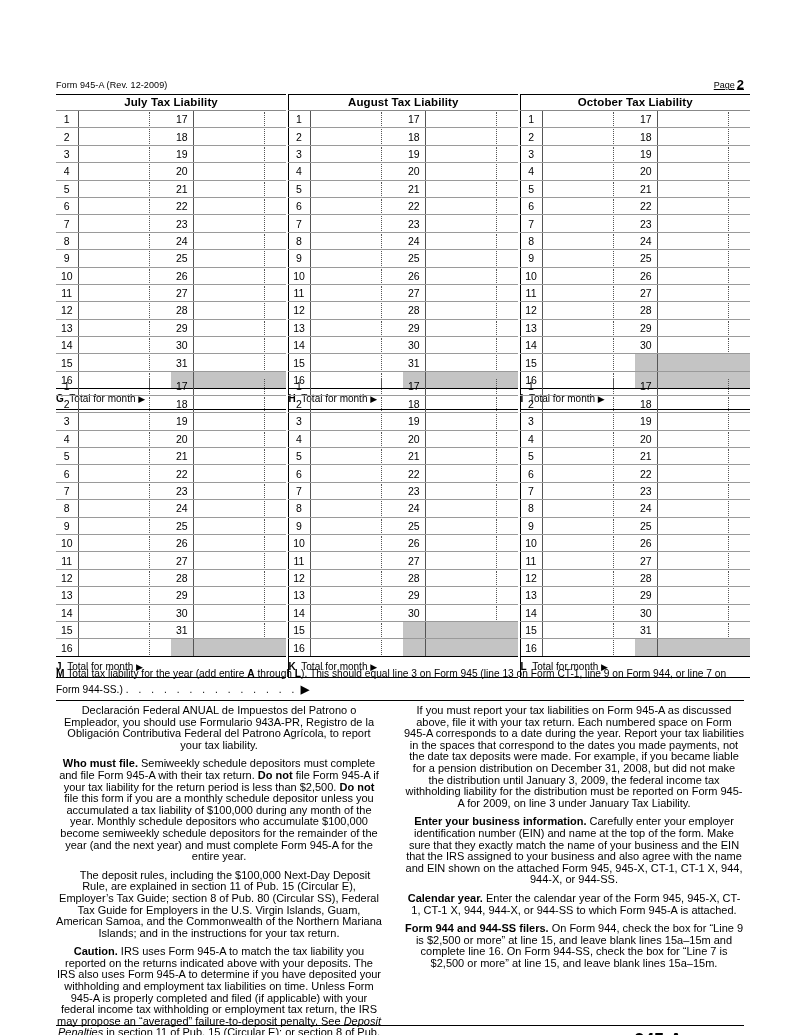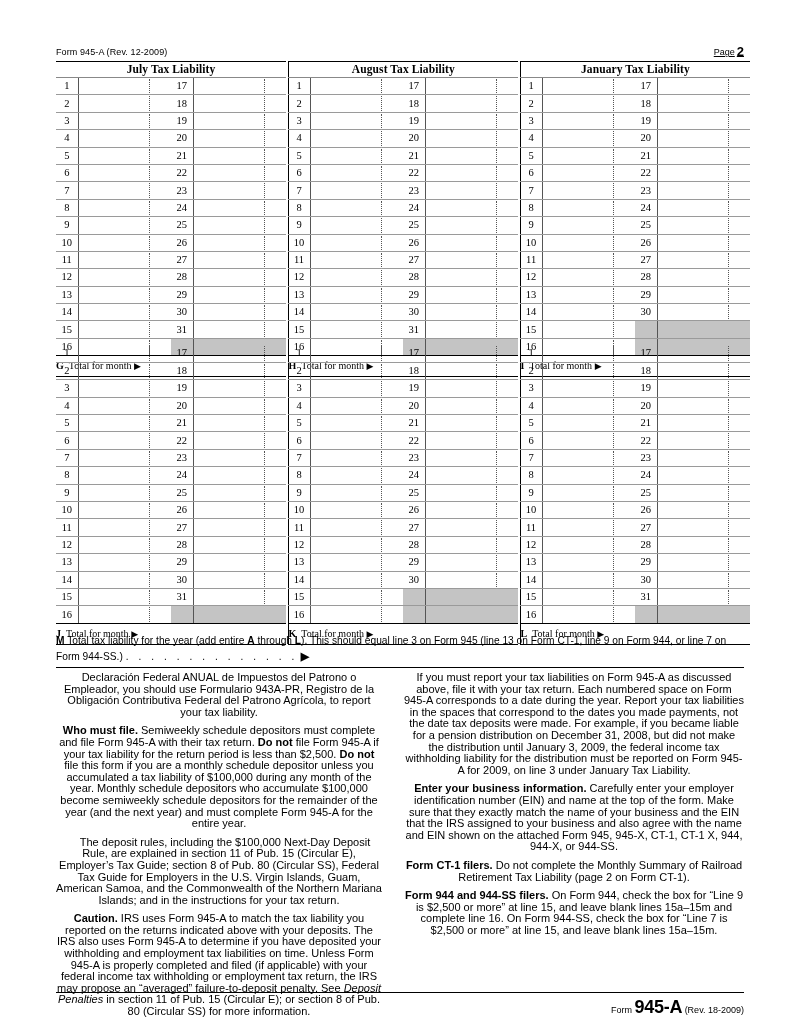--- a/index.html
+++ b/index.html
@@ -4,38 +4,38 @@
 <style>
   * { box-sizing: border-box; }
   html, body { margin:0; padding:0; }
   body {
     width: 800px; height: 1035px;
     background:#ffffff;
     font-family: "Liberation Sans", sans-serif;
     color:#000;
     -webkit-font-smoothing: antialiased;
   }
-  .page { position:relative; width:800px; height:766px; padding:8px; }
+  .page { position:relative; width:800px; height:766px; padding:8px;margin-top:33px; }
 
   
   .top-head {
     position:absolute; left:56px; top:46px; width:688px;
     display:flex; align-items:flex-end; justify-content:space-between;
     font-size:9px; line-height:11px;
   }
   .top-head .left { letter-spacing:.1px; }
   .top-head .right { font-size:9px;text-decoration:underline; }
   .top-head .right .pg-num { font-size:13px; font-weight:bold; vertical-align:-1px; margin-left:2px;}
 
   
   .grid-block { position:absolute; left:56px; width:688px; }
   #block-q3 { top:61px; }
   #block-q4 { top:345px; }
 
-  table.monthgrid { border-collapse:collapse; width:688px; table-layout:fixed;font-family:Liberation Serif, serif; }
+  table.monthgrid { border-collapse:collapse; width:688px; table-layout:fixed; }
   table.monthgrid td, table.monthgrid th { padding:0; margin:0; }
 
   
   .mtitle {
     font-size:11.5px; font-weight:bold; text-align:center;
     height:16px; line-height:15px;
     border-top:1.6px solid #000; border-bottom:1.1px solid #888;
     letter-spacing:.1px;
   }
   .sep-col { width:2px; border:none !important; background:transparent; }
@@ -127,21 +127,21 @@
           <col style="width:93px">
           <col style="width:22px">
           <col style="width:93px">
         </colgroup>
         <tbody>
           <tr>
             <td class="mtitle" colspan="4">July Tax Liability</td>
             <td class="sep-col"></td>
             <td class="mtitle vrule" colspan="4">August Tax Liability</td>
             <td class="sep-col"></td>
-            <td class="mtitle vrule" colspan="4">January Tax Liability</td>
+            <td class="mtitle vrule" colspan="4">October Tax Liability</td>
           </tr>
           <tr class="drow">
             <td class="daybox">1</td>
             <td class="amtbox">
               <span class="dots"></span>
             </td>
             <td class="daybox">17</td>
             <td class="amtbox">
               <span class="dots"></span>
             </td>
@@ -1067,21 +1067,21 @@
     <div class="colL" id="col-left">
         <p class="itxt"><span>Declaración Federal ANUAL de Impuestos del Patrono o Empleador, you should use Formulario 943A-PR, Registro de la Obligación Contributiva Federal del Patrono Agrícola, to report your tax liability.</span></p>
         <p class="itxt"><b>Who must file.</b><span> Semiweekly schedule depositors must complete and file Form 945-A with their tax return. </span><b>Do not</b><span> file Form 945-A if your tax liability for the return period is less than $2,500. </span><b>Do not</b><span> file this form if you are a monthly schedule depositor unless you accumulated a tax liability of $100,000 during any month of the year. Monthly schedule depositors who accumulate $100,000 become semiweekly schedule depositors for the remainder of the year (and the next year) and must complete Form 945-A for the entire year.</span></p>
         <p class="itxt indent"><span>The deposit rules, including the $100,000 Next-Day Deposit Rule, are explained in section 11 of Pub. 15 (Circular E), Employer’s Tax Guide; section 8 of Pub. 80 (Circular SS), Federal Tax Guide for Employers in the U.S. Virgin Islands, Guam, American Samoa, and the Commonwealth of the Northern Mariana Islands; and in the instructions for your tax return.</span></p>
         <p class="itxt"><b>Caution.</b><span> IRS uses Form 945-A to match the tax liability you reported on the returns indicated above with your deposits. The IRS also uses Form 945-A to determine if you have deposited your withholding and employment tax liabilities on time. Unless Form 945-A is properly completed and filed (if applicable) with your federal income tax withholding or employment tax return, the IRS may propose an “averaged” failure-to-deposit penalty. See </span><i>Deposit Penalties</i><span> in section 11 of Pub. 15 (Circular E); or section 8 of Pub. 80 (Circular SS) for more information.</span></p>
       </div>
     <div class="colR" id="col-right">
       <div id="col-right-body">
           <p class="itxt"><span>If you must report your tax liabilities on Form 945-A as discussed above, file it with your tax return. Each numbered space on Form 945-A corresponds to a date during the year. Report your tax liabilities in the spaces that correspond to the dates you made payments, not the date tax deposits were made. For example, if you became liable for a pension distribution on December 31, 2008, but did not make the distribution until January 3, 2009, the federal income tax withholding liability for the distribution must be reported on Form 945-A for 2009, on line 3 under January Tax Liability.</span></p>
           <p class="itxt"><b>Enter your business information.</b><span> Carefully enter your employer identification number (EIN) and name at the top of the form. Make sure that they exactly match the name of your business and the EIN that the IRS assigned to your business and also agree with the name and EIN shown on the attached Form 945, 945-X, CT-1, CT-1 X, 944, 944-X, or 944-SS.</span></p>
-          <p class="itxt"><b>Form CT-1 filers.</b><span> Do not complete the Monthly Summary of Railroad Retirement Tax Liability (page 2 on Form CT-1).</span></p>
+          <p class="itxt"><b>Calendar year.</b><span> Enter the calendar year of the Form 945, 945-X, CT-1, CT-1 X, 944, 944-X, or 944-SS to which Form 945-A is attached.</span></p>
           <p class="itxt"><b>Form 944 and 944-SS filers.</b><span> On Form 944, check the box for “Line 9 is $2,500 or more” at line 15, and leave blank lines 15a–15m and complete line 16. On Form 944-SS, check the box for “Line 7 is $2,500 or more” at line 15, and leave blank lines 15a–15m.</span></p>
         </div>
     </div>
   </div>
 
   <div class="footer">
     <span>Form</span>
     <span class="fname">945-A</span>
     <span>(Rev. 18-2009)</span>
   </div>

